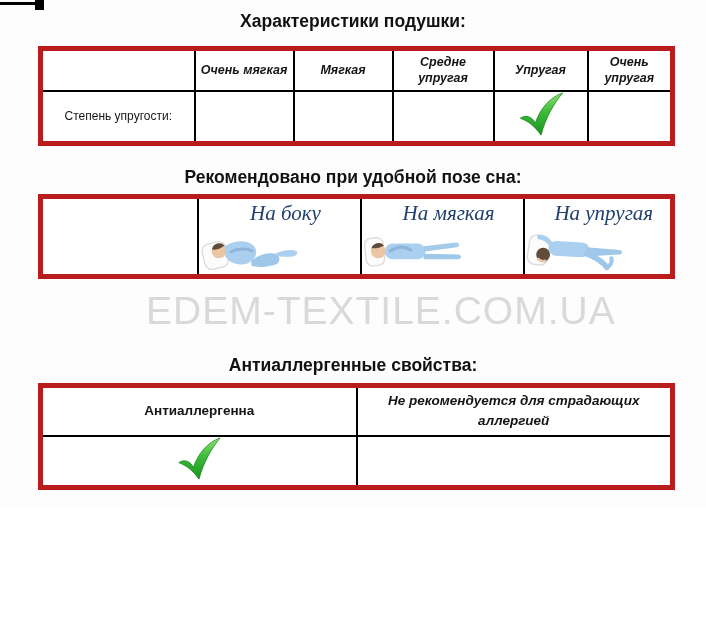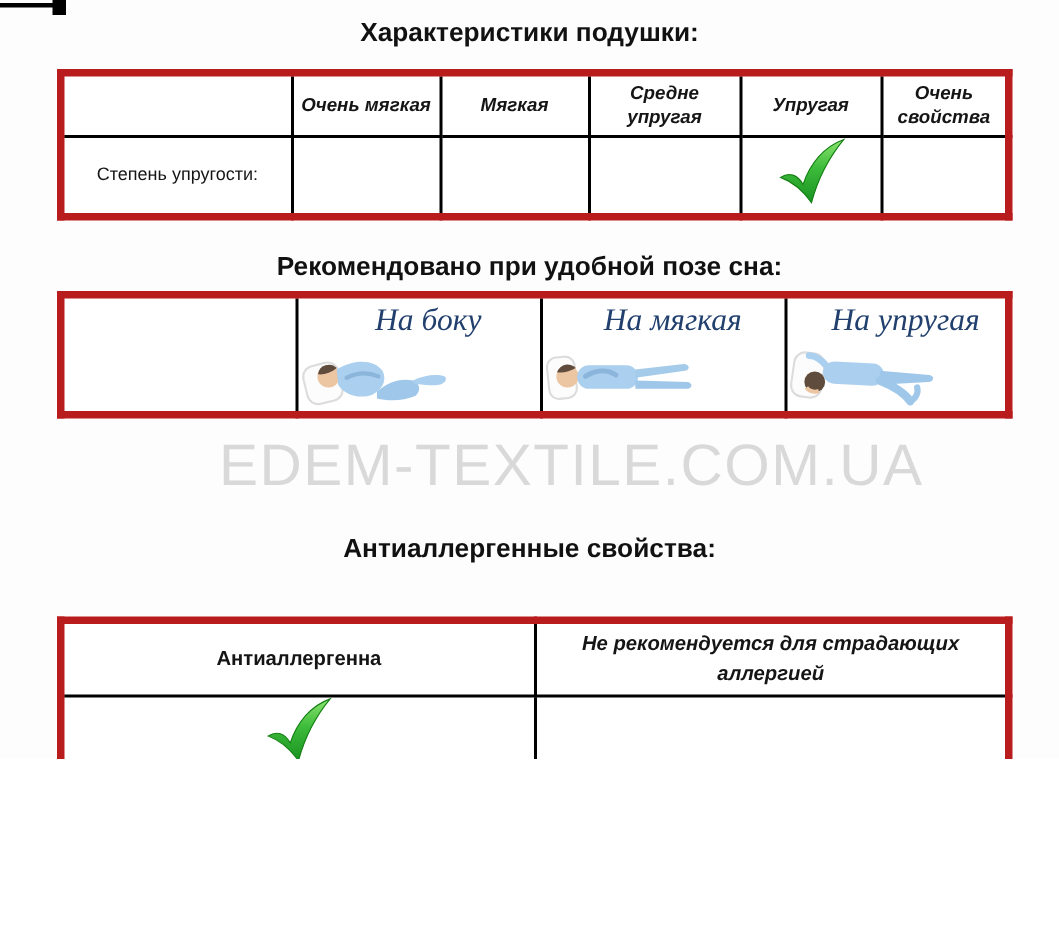--- a/index.html
+++ b/index.html
@@ -40,21 +40,21 @@
   #tbl-positions td.hdr { height:75px; vertical-align:top; padding-top:3px; }
   #tbl-positions td.data { height:52px; }
   .pose-label {
     font-family:"Liberation Serif", serif; font-style:italic;
     font-size:21px; color:#22406e; line-height:1.1;padding-left:13px;
   }
   .pose-art { margin-top:1px; }
   .row-label-2 { font-size:17px; font-weight:400; }
 
   
-  #tbl-allergy { top:383px;margin-top:28px; }
+  #tbl-allergy { top:383px; }
   #tbl-allergy td.hdr { height:50px; font-weight:700; font-size:13.5px; line-height:1.5; padding:0 28px; }
   #tbl-allergy td.hdr.it { font-style:italic; }
   #tbl-allergy td.data { height:49px; }
 
   .check-wrap { position:relative; z-index:4; display:inline-block; line-height:0; }
 
   
   #watermark {
     position:absolute; left:146px; top:289px; z-index:3;
     font-size:39px; font-weight:400; letter-spacing:1px;
@@ -101,21 +101,21 @@
         <col style="width:94px">
         <col style="width:85px">
       </colgroup>
     <tbody>
         <tr>
       <td class="hdr"></td>
       <td class="hdr">Очень мягкая</td>
       <td class="hdr">Мягкая</td>
       <td class="hdr">Средне упругая</td>
       <td class="hdr">Упругая</td>
-      <td class="hdr">Очень свойства</td>
+      <td class="hdr">Очень упругая</td>
     </tr>
     <tr>
       <td class="data row-label">Степень упругости:</td>
       <td class="data"></td>
       <td class="data"></td>
       <td class="data"></td>
       <td class="data">
         <span class="check-wrap">
           <svg width="48" height="45" viewBox="0 0 50 48">
             <path d="M3,28 C9,24 15,26 19,33 C24,18 34,6 48,1 C39,12 30,27 25,46 C18,36 11,31 3,28 Z" fill="url(#ckgrad)" stroke="#148014" stroke-width="0.8"></path>

